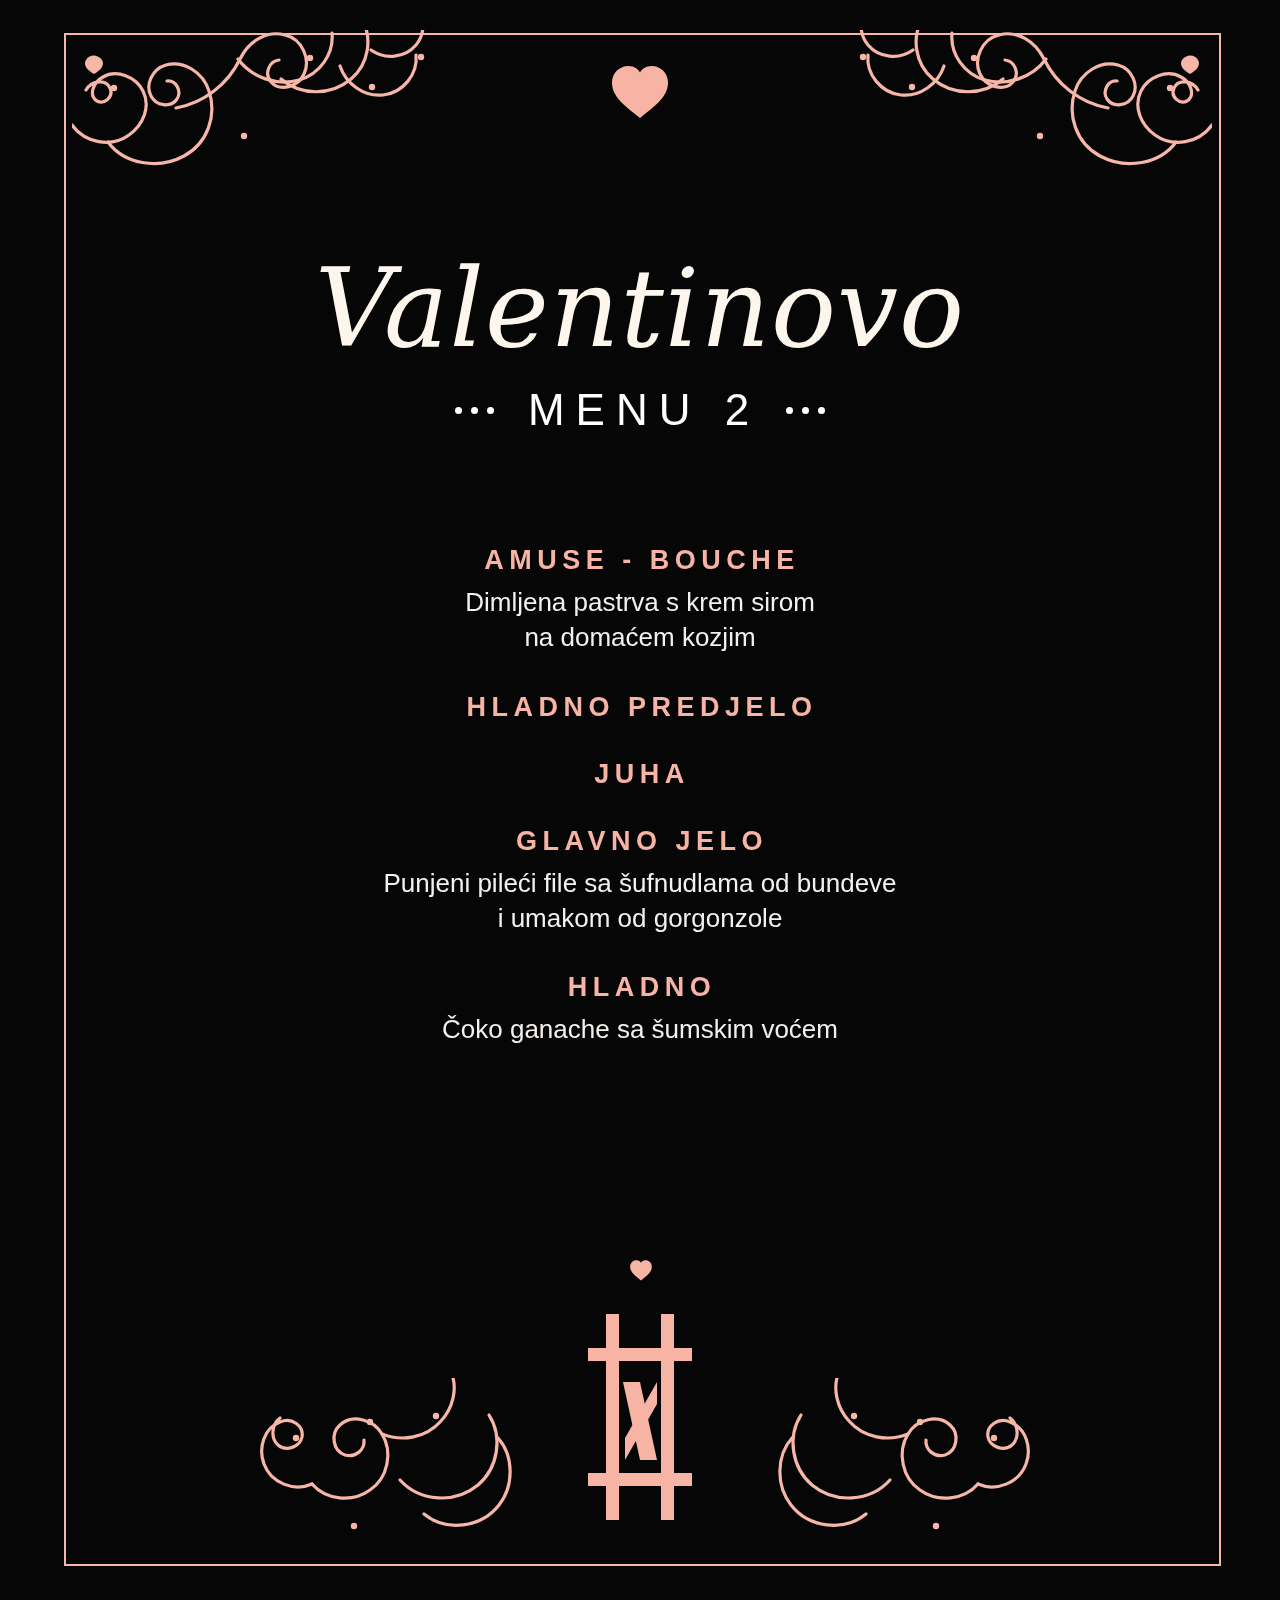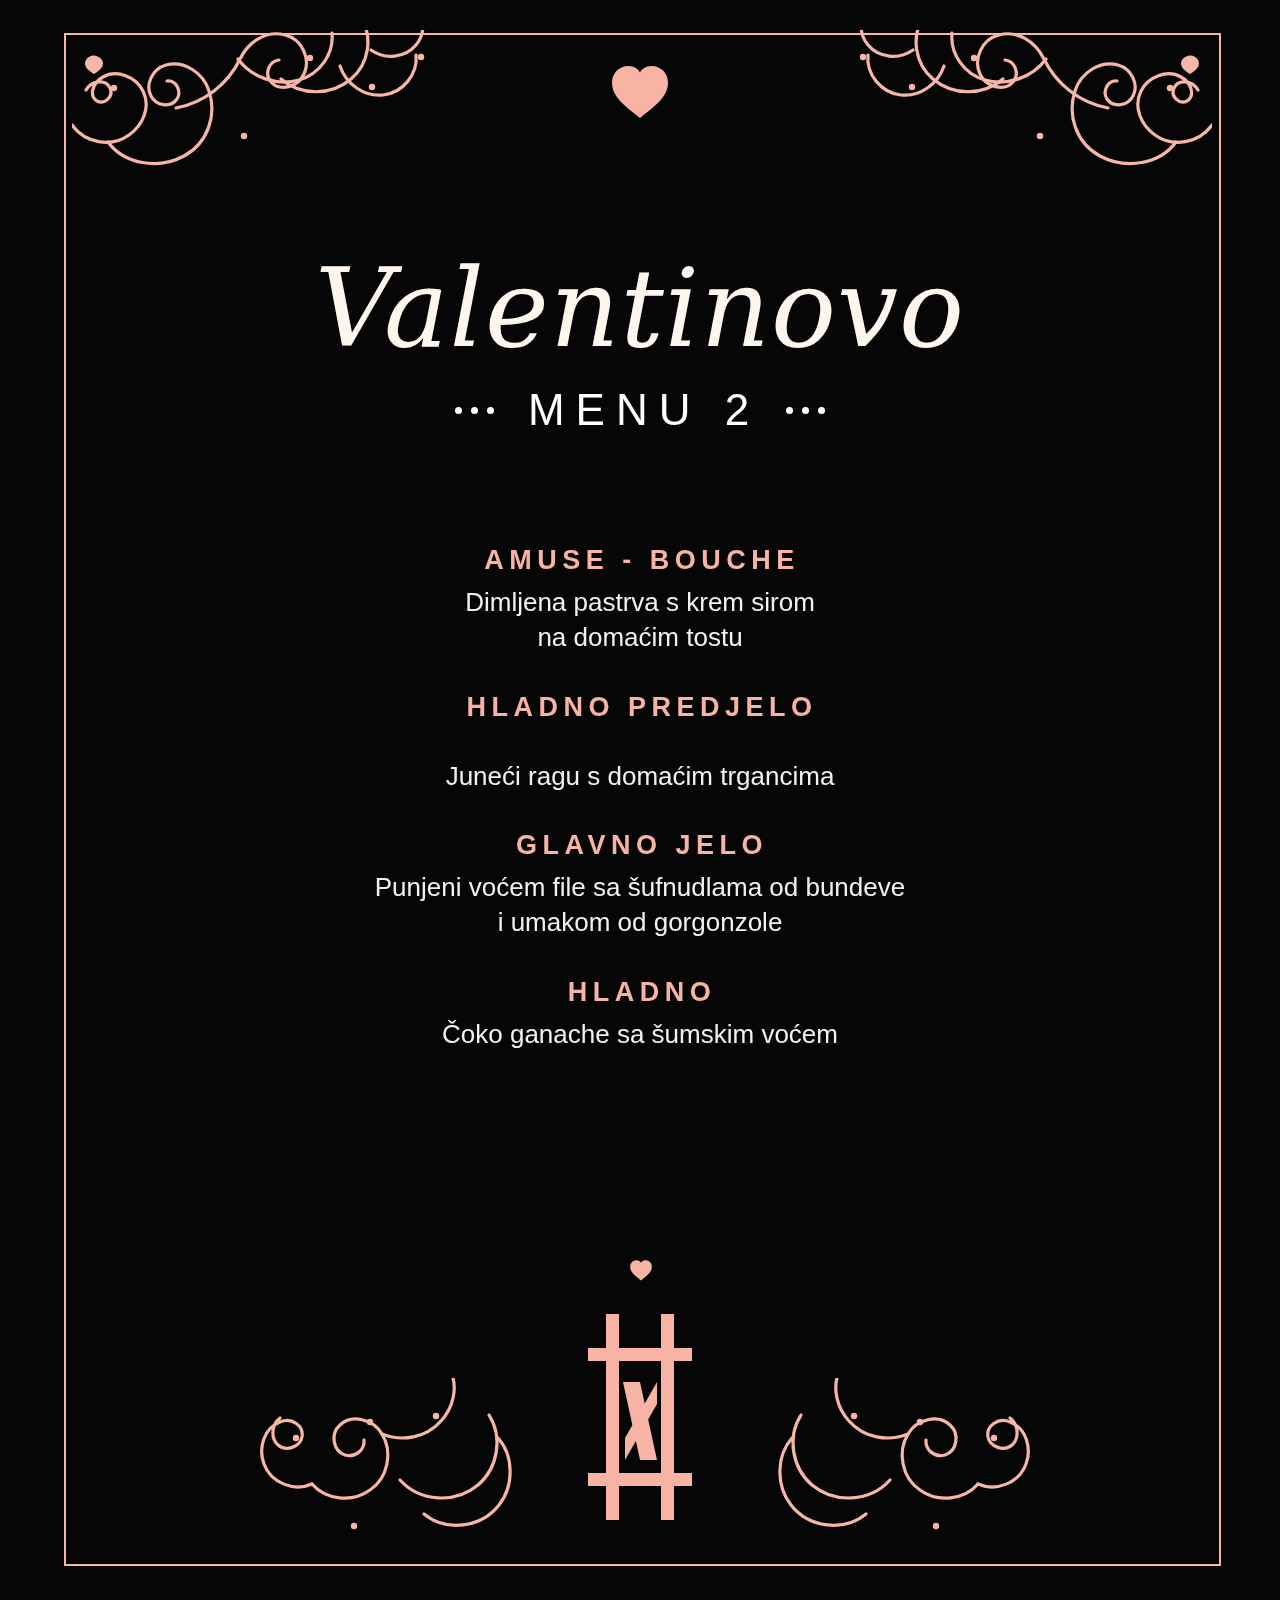--- a/index.html
+++ b/index.html
@@ -228,38 +228,36 @@
         </span>
     </div>
   </div>
 
   <div class="courses">
 
     <div class="course">
       <div class="course-name">AMUSE - BOUCHE</div>
       <div class="course-desc">
         <div>Dimljena pastrva s krem sirom</div>
-        <div>na domaćim tostu</div>
+        <div>na domaćem kozjim</div>
       </div>
     </div>
 
     <div class="course">
       <div class="course-name">HLADNO PREDJELO</div>
     </div>
 
     <div class="course">
-      <div class="course-desc">
-        <div>Juneći ragu s domaćim trgancima</div>
-      </div>
+      <div class="course-name">JUHA</div>
     </div>
 
     <div class="course">
       <div class="course-name">GLAVNO JELO</div>
       <div class="course-desc">
-        <div>Punjeni voćem file sa šufnudlama od bundeve</div>
+        <div>Punjeni pileći file sa šufnudlama od bundeve</div>
         <div>i umakom od gorgonzole</div>
       </div>
     </div>
 
     <div class="course">
       <div class="course-name">HLADNO</div>
       <div class="course-desc">
         <div>Čoko ganache sa šumskim voćem</div>
       </div>
     </div>

